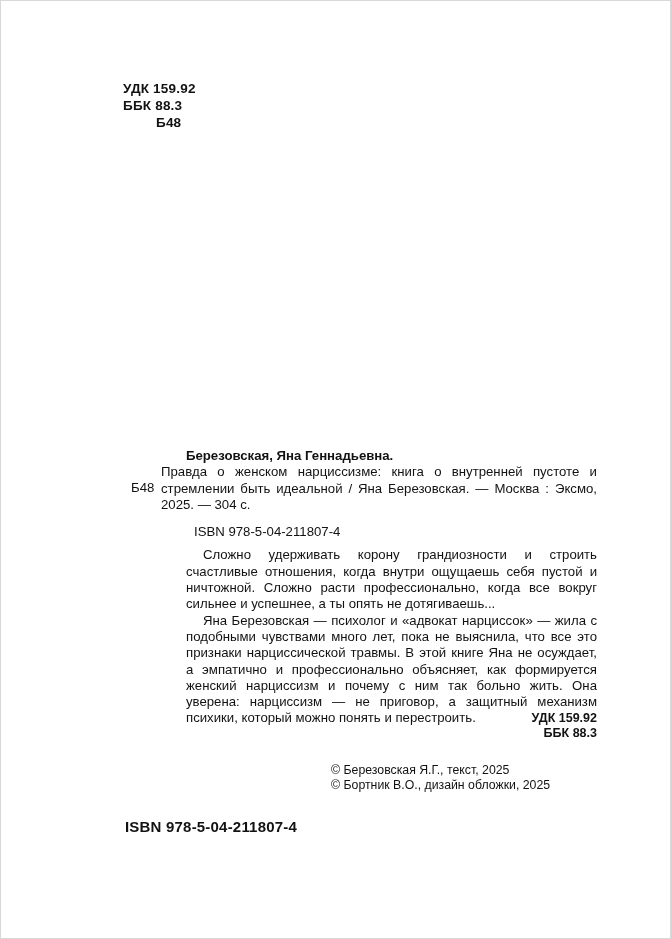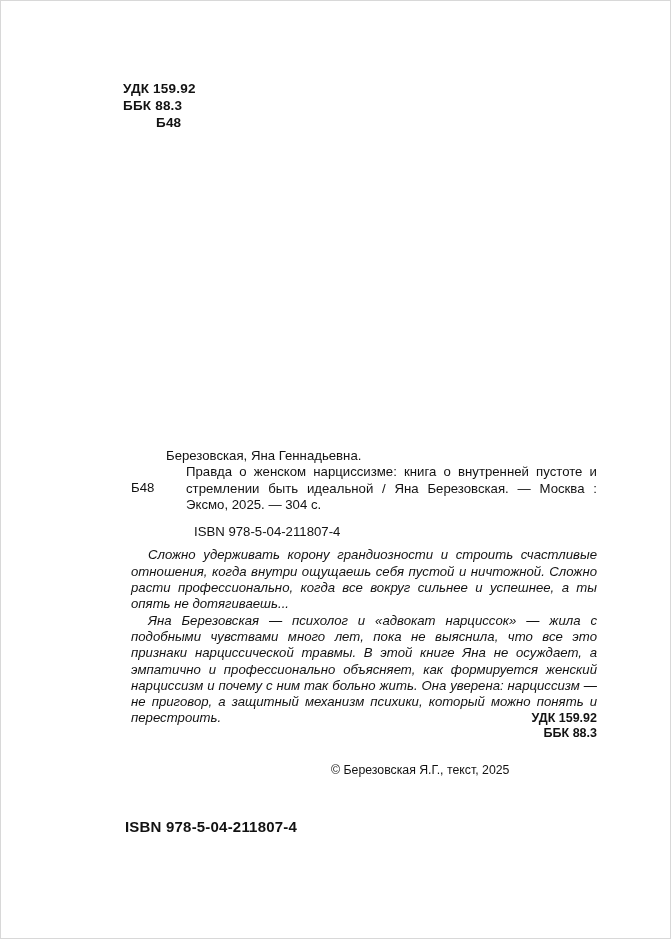--- a/index.html
+++ b/index.html
@@ -32,43 +32,43 @@
   }
   .catalog {
     position: absolute;
     left: 130px;
     top: 447px;
     width: 466px;
     font-size: 13.2px;
     line-height: 16.3px;
   }
   .author {
-    font-weight: normal;
-    margin-left: 35px;
+    font-weight: bold;
+    margin-left: 55px;
   }
   .entry {
     position: relative;
   }
   .entry-code {
     position: absolute;
     left: 0;
     top: 16px;
   }
   .entry-text {
-    margin-left: 55px;
+    margin-left: 30px;
     text-align: justify;
   }
   .isbn-line {
     margin-left: 63px;
     margin-top: 11px;
   }
   .annotation {
+    margin-left: 55px;
     margin-top: 7px;
     text-align: justify;
-    font-style: italic;
   }
   .annotation p {
     margin: 0;
     text-indent: 17px;
   }
   .right-codes {
     margin-top: -16px;
     text-align: right;
     font-weight: bold;
     font-size: 12.5px;
@@ -121,17 +121,18 @@
     </div>
 
     <div class="right-codes">
       <div>УДК 159.92</div>
       <div>ББК 88.3</div>
     </div>
   </div>
 
   <div class="copyright">
     <div class="c-line">© Березовская Я.Г., текст, 2025</div>
+    <div class="c-line">© Бортник В.О., дизайн обложки, 2025</div>
   </div>
 
   <div class="isbn-bottom">ISBN 978-5-04-211807-4</div>
 
 </div>
 
 </body></html>

